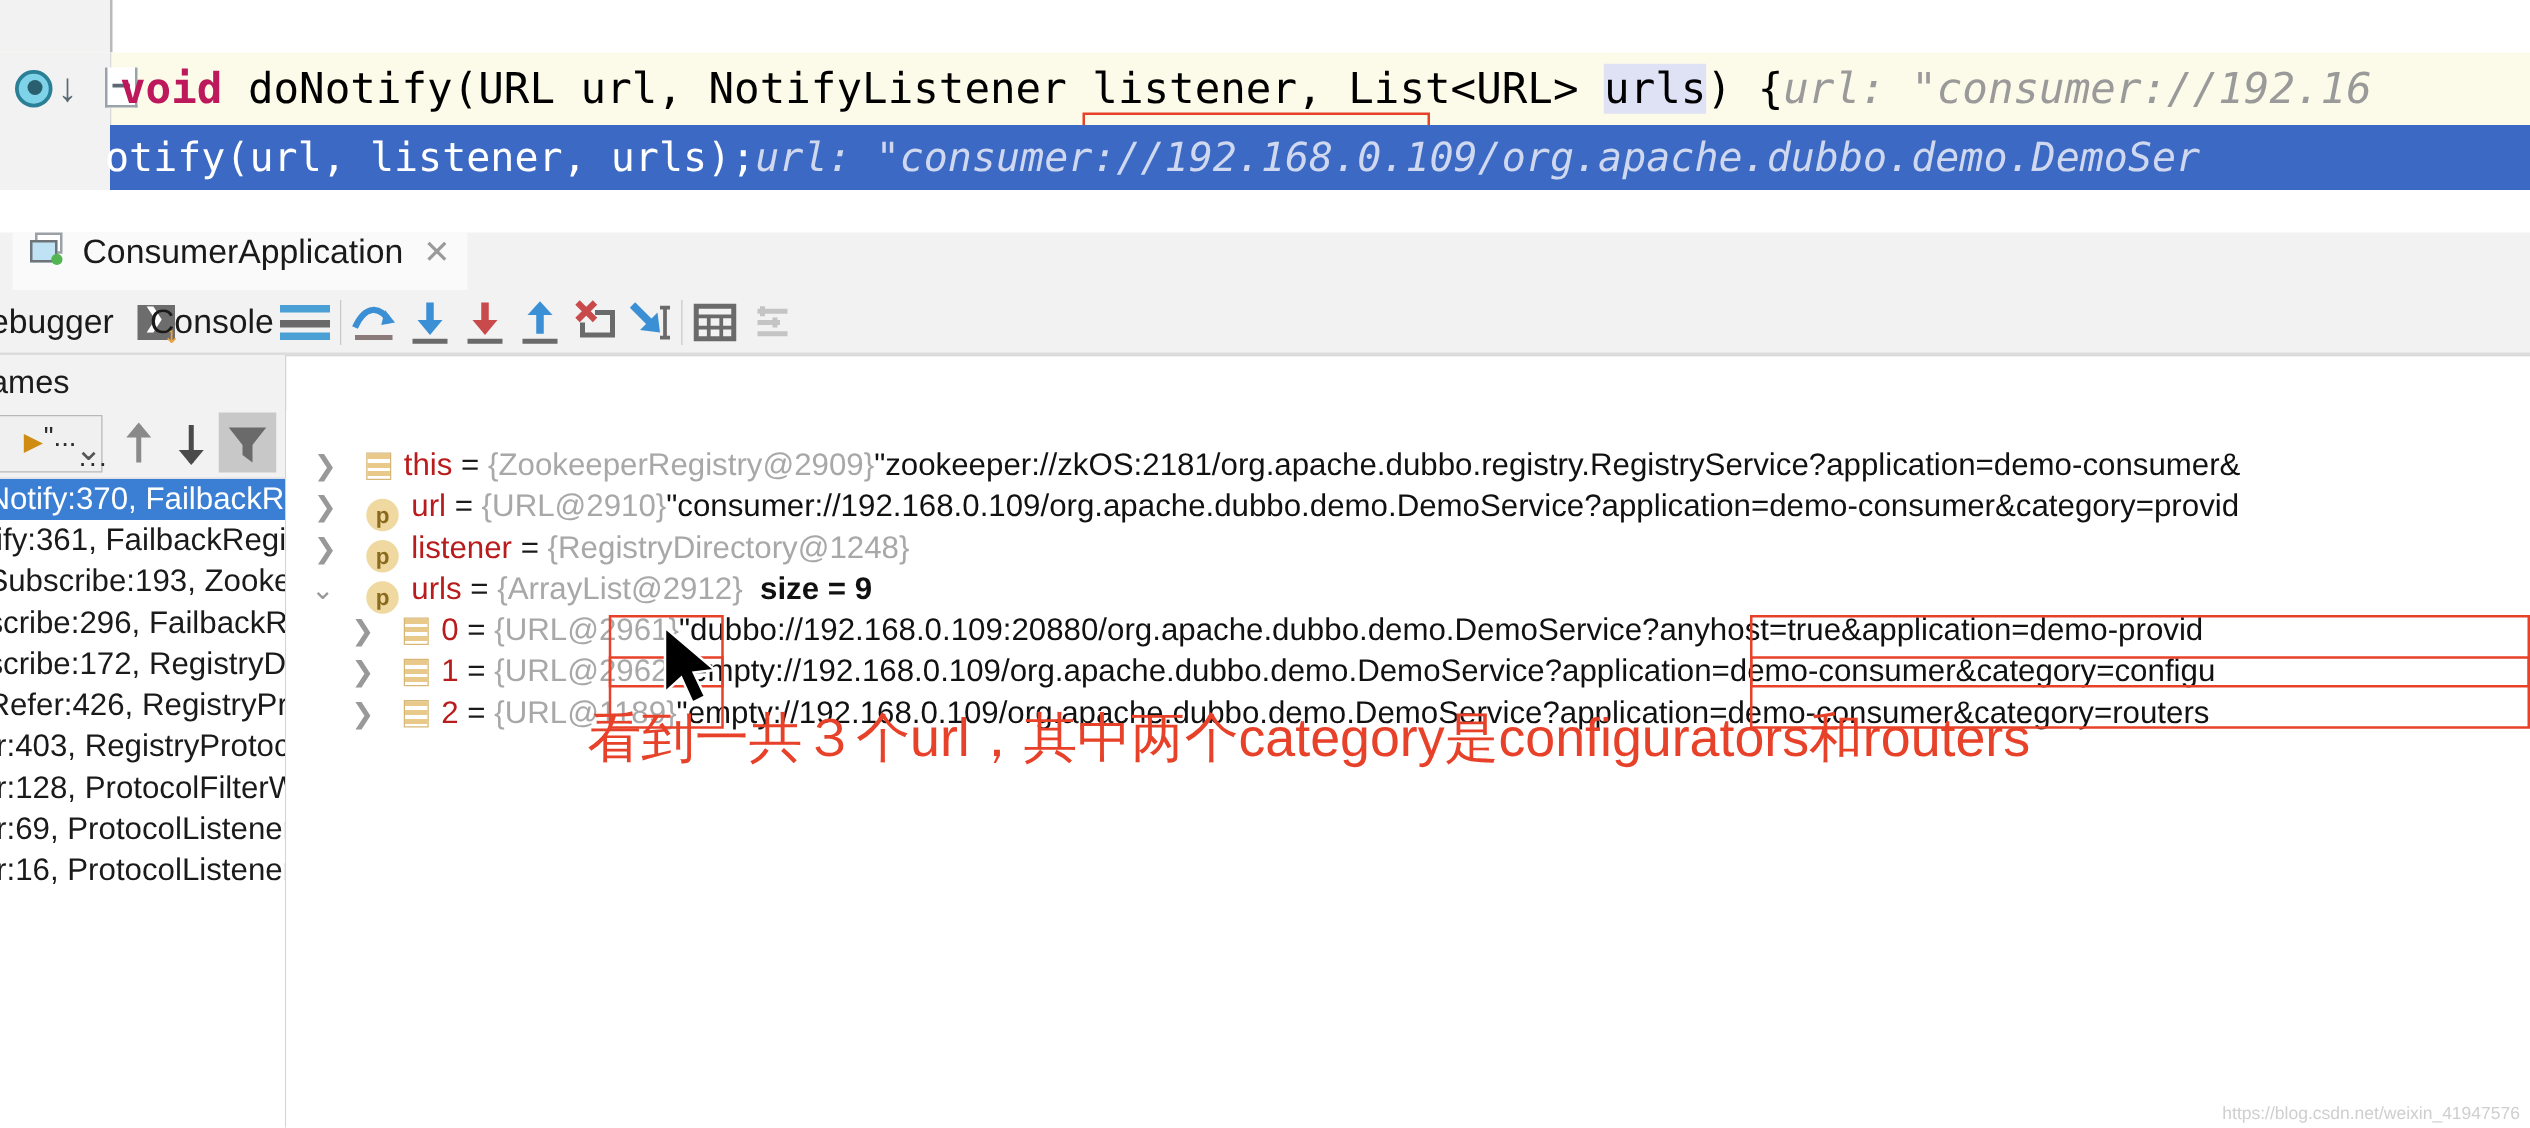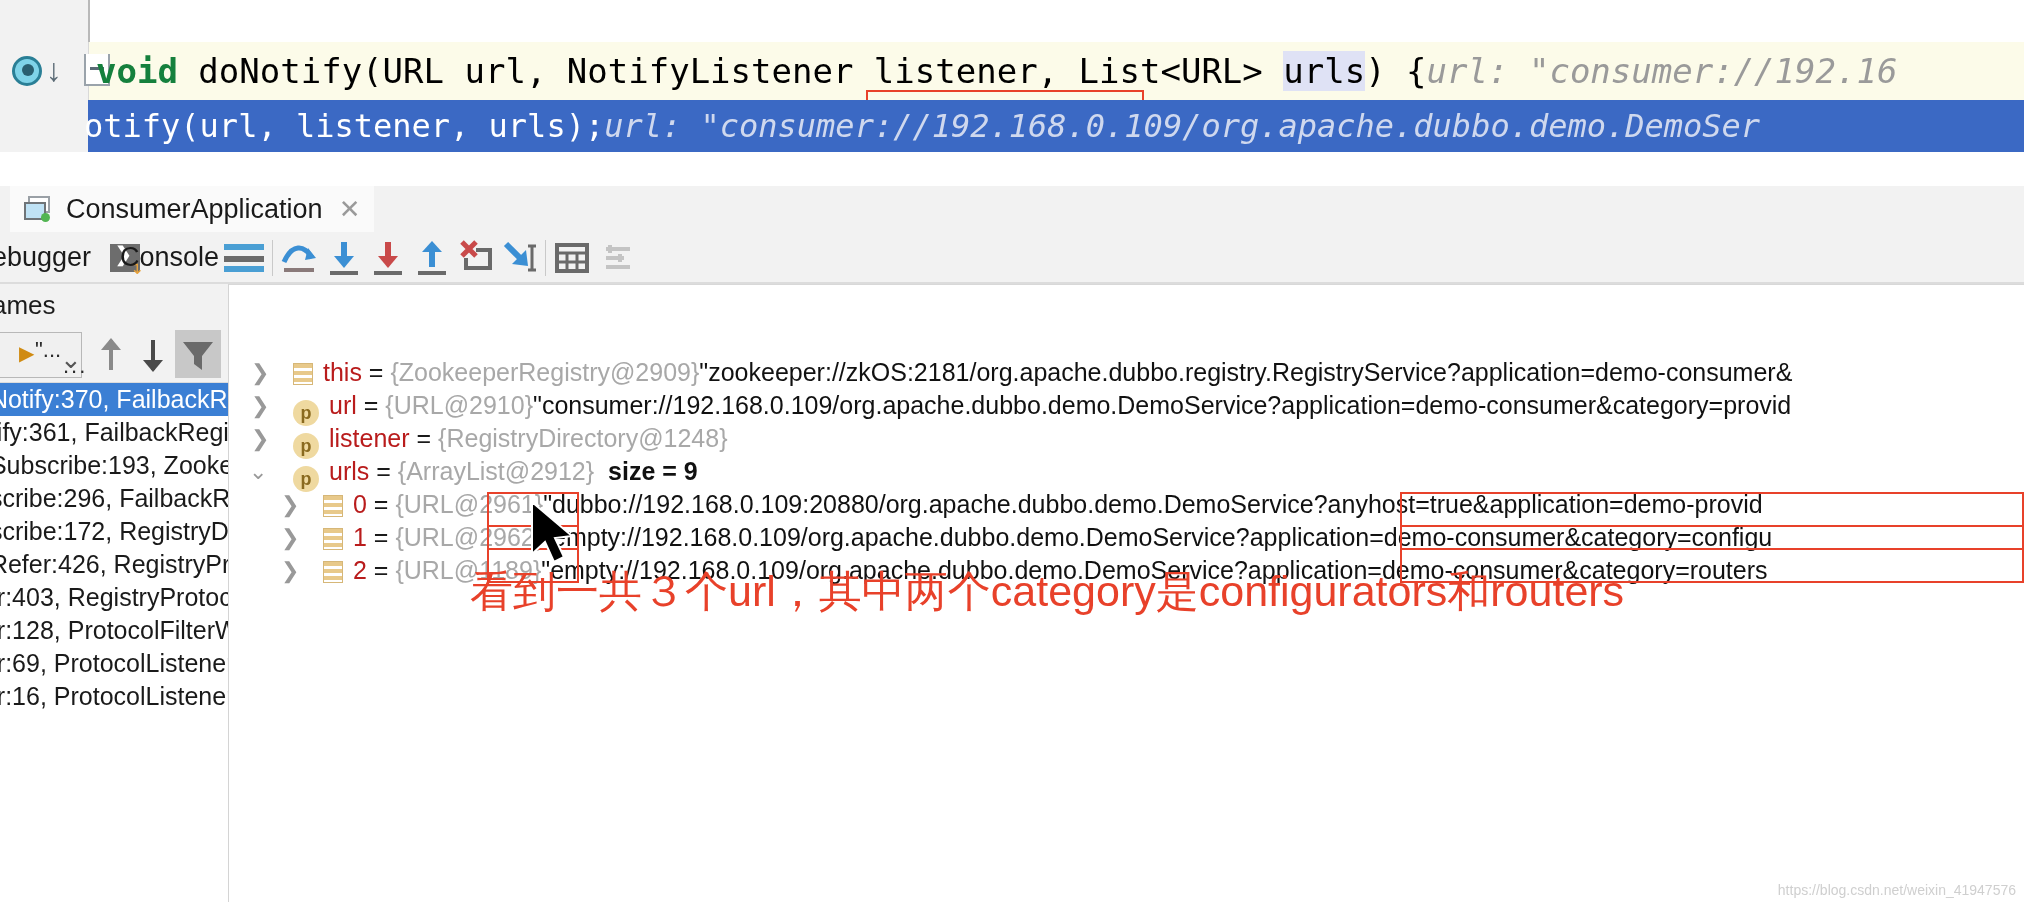--- a/index.html
+++ b/index.html
@@ -21,21 +21,21 @@
   .code-line-1{
     position:absolute;left:0;top:42px;width:2024px;height:58px;
     background:#fcfbe9;
   }
   .code-line-1 .gut{position:absolute;left:0;top:0;width:88px;height:58px;background:#f2f2f2;border-right:1px solid #d9d9d9;}
   .code-text-1{
     position:absolute;left:96px;top:0;height:58px;line-height:58px;
     font-family:"DejaVu Sans Mono", monospace;
     font-size:34px;white-space:nowrap;color:#000000;
   }
-  .kw{color:#15803d;font-weight:bold;}
+  .kw{color:#be185d;font-weight:bold;}
   .param-box{
     position:absolute;left:866px;top:48px;width:278px;height:48px;
     border:2px solid #e8412a;box-sizing:border-box;
   }
   .sel-urls{background:#dfe2f5;}
   .hint{color:#9a9a9a;font-style:italic;}
 
   .code-line-2{
     position:absolute;left:0;top:100px;width:2024px;height:52px;
   }
@@ -52,21 +52,21 @@
   .breadcrumb{
     position:absolute;left:0;top:152px;width:2024px;height:34px;background:#f7f7f7;
     border-bottom:1px solid #dcdcdc;
   }
   .bc-inner{position:absolute;left:108px;top:0;height:34px;line-height:32px;font-size:25px;color:#5b5b5b;white-space:nowrap;}
   .bc-sep{color:#a0a0a0;padding:0 10px;font-size:22px;}
 
   
   .runtabs{position:absolute;left:0;top:186px;width:2024px;height:46px;background:#f2f2f2;border-bottom:1px solid #dcdcdc;}
   .runtab{
-    position:absolute;left:10px;top:0;height:46px;display:flex;align-items:center;
+    position:absolute;left:10px;top:0;height:46px;display:flex;
     padding:0 14px 0 14px;background:#f2f2f2;
   }
   .runtab.active{border-bottom:3px solid #3f7fe0;background:#fafafa;}
   .runtab .ic{width:30px;height:26px;margin-right:12px;position:relative;}
   .runtab .ic .b1{position:absolute;left:4px;top:0;width:22px;height:17px;border:2px solid #9aa0a6;background:#fff;box-sizing:border-box;}
   .runtab .ic .b2{position:absolute;left:0;top:6px;width:22px;height:18px;border:2px solid #6f7478;background:#bfe2f5;box-sizing:border-box;}
   .runtab .ic .dot{position:absolute;left:17px;top:17px;width:9px;height:9px;border-radius:50%;background:#52b552;}
   .runtab .lbl{font-size:27px;color:#1a1a1a;white-space:nowrap;}
   .runtab .cl{margin-left:16px;font-size:26px;color:#9a9a9a;}
 

